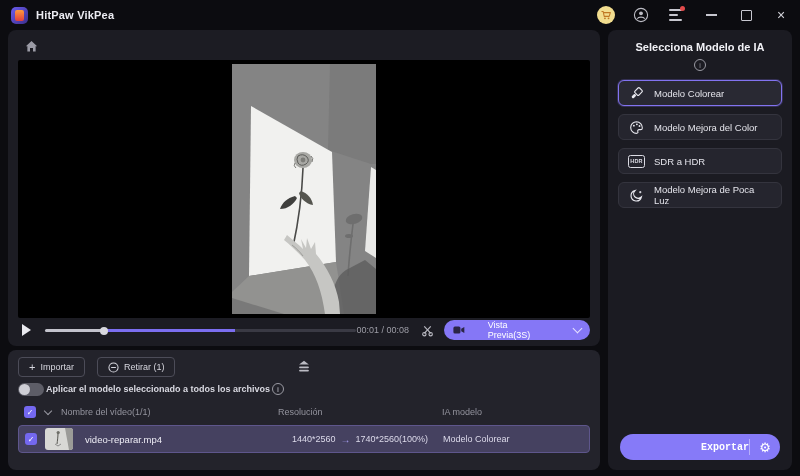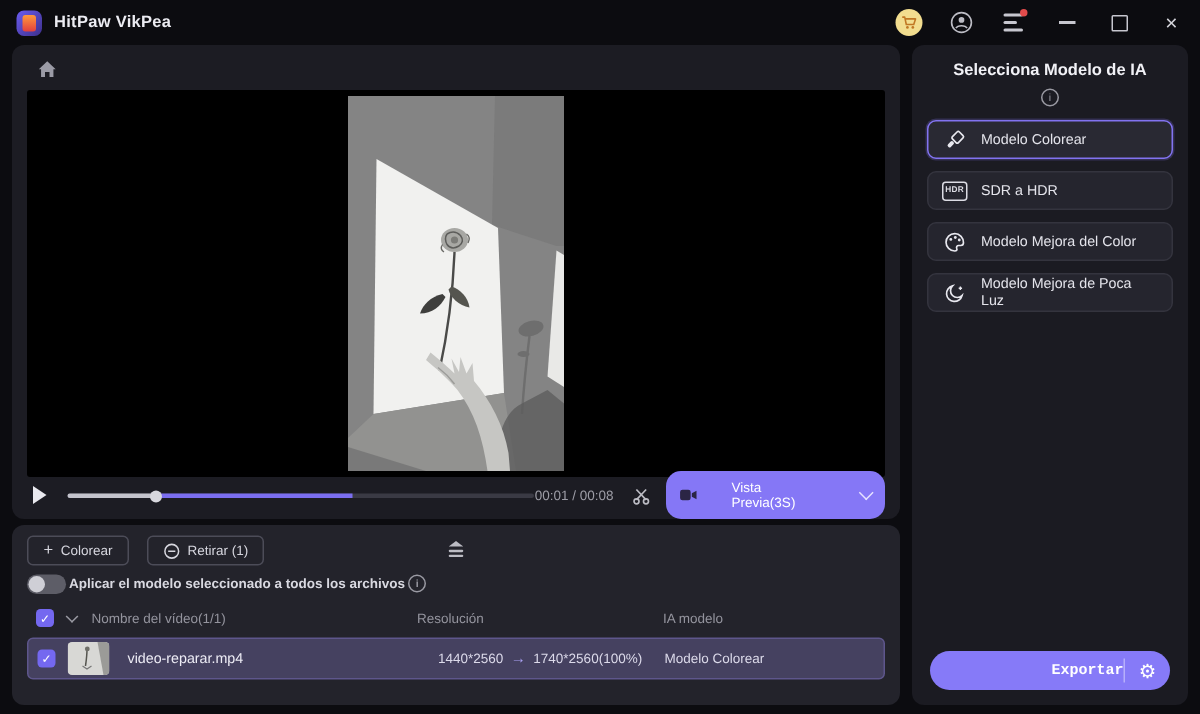--- a/index.html
+++ b/index.html
@@ -32,21 +32,21 @@
          display:flex;align-items:center;justify-content:center;overflow:hidden;}
   .playerbar{position:absolute;left:0;bottom:0;width:592px;height:28px;display:flex;align-items:center;padding:16px 10px;box-sizing:border-box;}
   .play-btn{width:0;height:0;border-left:9px solid #e9e9ef;border-top:6px solid transparent;border-bottom:6px solid transparent;margin-left:4px;}
   .slider{position:relative;width:316px;height:12px;margin-left:14px;}
   .slider .track{position:absolute;left:0;top:5px;width:100%;height:3px;border-radius:2px;background:#3a3a44;}
   .slider .played{position:absolute;left:0;top:5px;width:19%;height:3px;border-radius:2px 0 0 2px;background:#c3c3cc;}
   .slider .range{position:absolute;left:19%;top:5px;width:42%;height:3px;background:#7b6ef0;}
   .slider .handle{position:absolute;left:19%;top:2.5px;width:8px;height:8px;margin-left:-4px;border-radius:50%;background:#d8d8de;}
   .time{margin-left:auto;font-size:9px;color:#9d9da6;white-space:nowrap;}
   .cut-btn{margin-left:12px;display:flex;align-items:center;}
-  .preview-btn{margin-left:10px;height:32px;border-radius:10px;background:#8577f6;display:flex;align-items:center;
+  .preview-btn{margin-left:10px;height:20px;border-radius:10px;background:#8577f6;display:flex;align-items:center;
                padding:0 9px;gap:23px;}
   .preview-btn .lbl{font-size:9px;color:#fff;}
   .chev{width:6px;height:6px;border-right:1.4px solid #e6e2ff;border-bottom:1.4px solid #e6e2ff;transform:rotate(45deg);margin-top:-3px;}
 
   
   .files-panel{position:absolute;left:8px;top:350px;width:592px;height:120px;background:#23232b;border-radius:8px;
                padding:8px 10px;box-sizing:border-box;}
   .toolbar{position:relative;display:flex;align-items:center;gap:12px;height:18px;}
   .tool-btn{height:18px;border:1px solid #4c4c58;border-radius:4px;background:transparent;display:flex;align-items:center;
             gap:5px;padding:0 10px;font-size:9px;color:#d6d6de;}
@@ -199,21 +199,21 @@
         <span class="lbl">Vista Previa(3S)</span>
         <span class="chev"></span>
       </div>
     </div>
   </div>
 
   <div class="files-panel">
     <div class="toolbar">
       <div class="tool-btn">
         <span class="plus-glyph">+</span>
-        <span>Colorear</span>
+        <span>Importar</span>
       </div>
       <div class="tool-btn">
         <svg width="11" height="11" viewBox="0 0 12 12">
           <circle cx="6" cy="6" r="5" stroke="#d6d6de" stroke-width="1.1" fill="none"></circle>
           <line x1="3.4" y1="6" x2="8.6" y2="6" stroke="#d6d6de" stroke-width="1.1"></line>
         </svg>
         <span>Retirar (1)</span>
       </div>
       <div class="collapse-handle">
         <svg width="18" height="14" viewBox="0 0 16 13">
@@ -274,39 +274,39 @@
             <rect x="5" y="1.5" width="6" height="7" rx="1.2" fill="none" stroke="#e8e8ef" stroke-width="1.2"></rect>
             <rect x="6.6" y="9.5" width="2.8" height="5" rx="1.2" fill="#e8e8ef"></rect>
           </g>
         </svg>
       </span>
       <span class="m-label">Modelo Colorear</span>
     </div>
 
     <div class="model-btn">
       <span class="m-icon">
-        <span class="hdr-box">HDR</span>
-      </span>
-      <span class="m-label">SDR a HDR</span>
-    </div>
-
-    <div class="model-btn">
-      <span class="m-icon">
         <svg width="15" height="15" viewBox="0 0 16 16">
           <path d="M8 1.8 a6.2 6.2 0 1 0 0 12.4 c1.3 0 1.9-.9 1.4-1.9 -.4-1 .2-2 1.3-2 h1.6 c1.1 0 1.9-.9 1.9-1.9 A6.4 6.4 0 0 0 8 1.8 Z" fill="none" stroke="#e8e8ef" stroke-width="1.2"></path>
           <circle cx="5.2" cy="6" r="1" fill="#e8e8ef"></circle>
             <circle cx="8.4" cy="4.6" r="1" fill="#e8e8ef"></circle>
             <circle cx="11.2" cy="6.4" r="1" fill="#e8e8ef"></circle>
         </svg>
       </span>
       <span class="m-label">Modelo Mejora del Color</span>
     </div>
 
     <div class="model-btn">
       <span class="m-icon">
+        <span class="hdr-box">HDR</span>
+      </span>
+      <span class="m-label">SDR a HDR</span>
+    </div>
+
+    <div class="model-btn">
+      <span class="m-icon">
         <svg width="15" height="15" viewBox="0 0 16 16">
           <path d="M13.2 9.6 A5.6 5.6 0 1 1 6.4 2.8 A4.6 4.6 0 0 0 13.2 9.6 Z" fill="none" stroke="#e8e8ef" stroke-width="1.2"></path>
           <path d="M12 3.2 v2.4 M10.8 4.4 h2.4" stroke="#e8e8ef" stroke-width="1"></path>
         </svg>
       </span>
       <span class="m-label">Modelo Mejora de Poca Luz</span>
     </div>
 
     <div class="export-row">
       <div class="export-pill">

